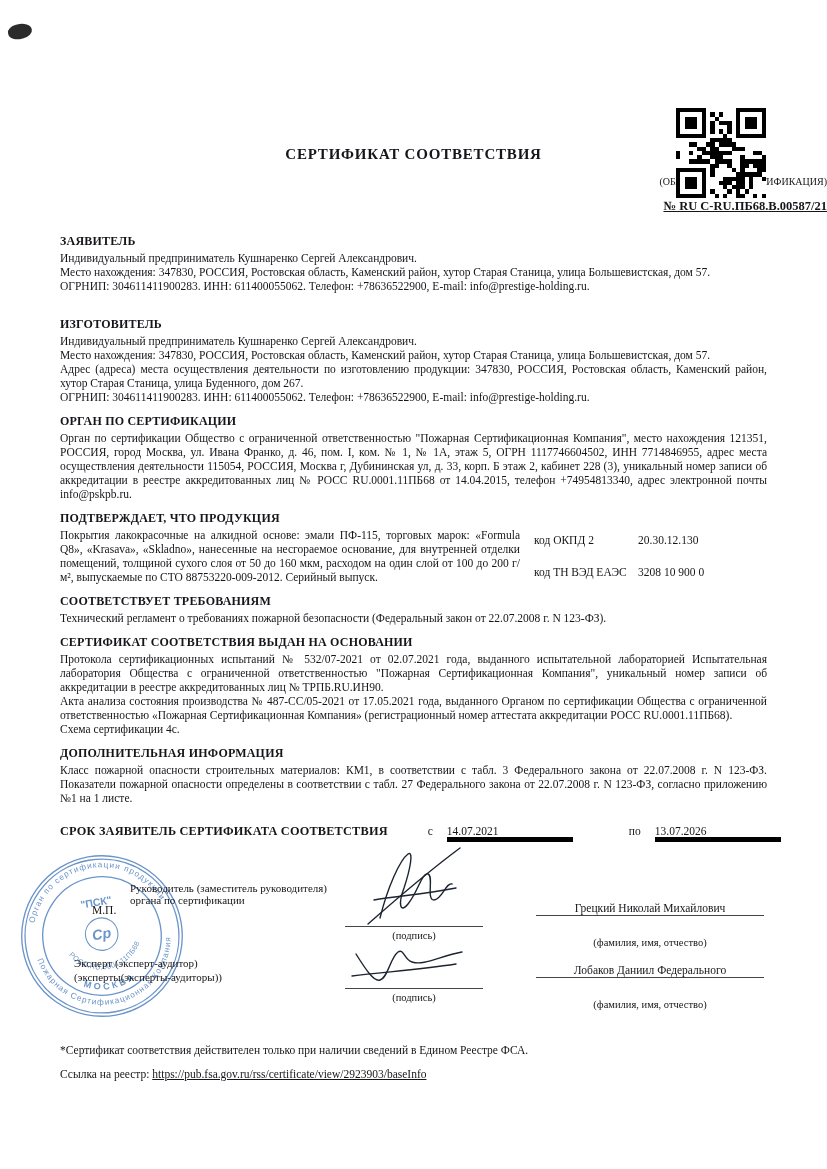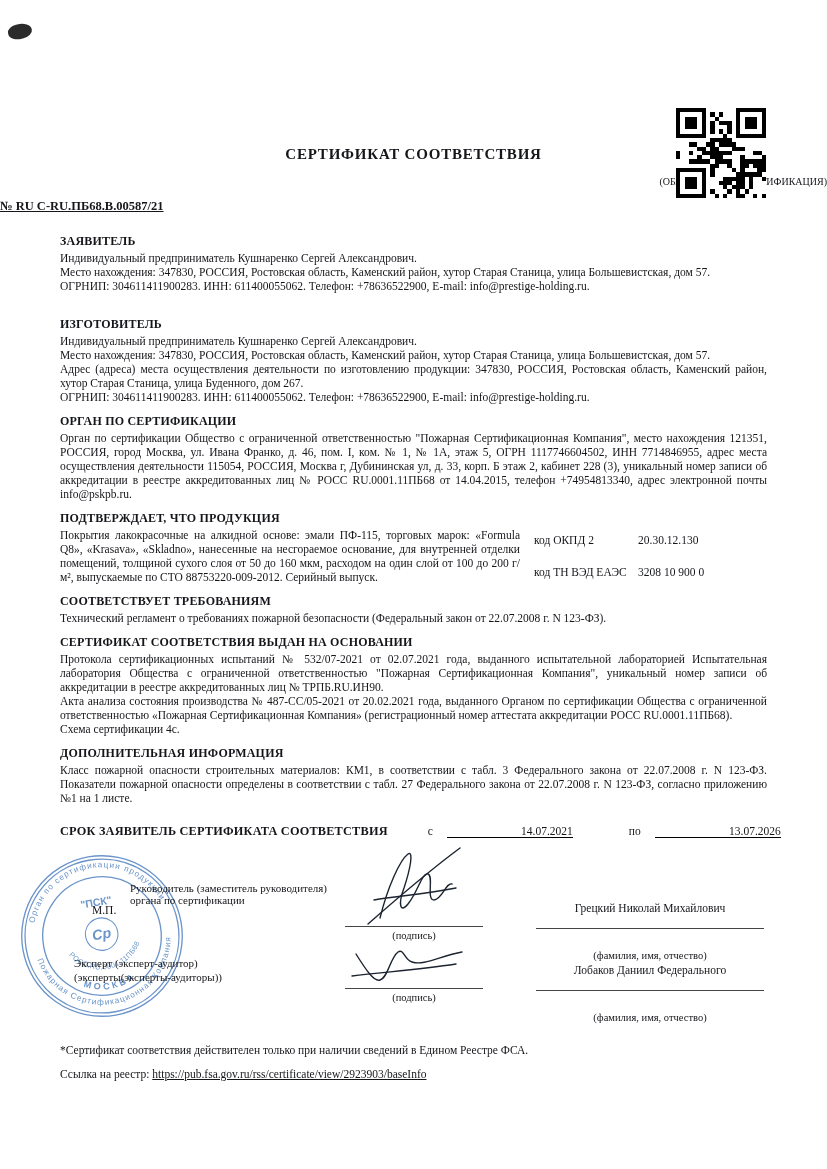--- a/index.html
+++ b/index.html
@@ -11,21 +11,21 @@
   }
 
   
   .art1 { position:absolute; left:8px; top:24px; width:24px; height:15px;
           background:#2b2b2b; border-radius:45% 60% 50% 55%; transform:rotate(-14deg); }
 
   
   .title   { position:absolute; top:146px; left:0; right:0; text-align:center;
              font-size:15px; font-weight:bold; letter-spacing:.8px; }
   .subtitle{ position:absolute; top:176px; left:0; right:0; text-align:right; font-size:10px; }
-  .number  { position:absolute; top:199px; left:0; right:0; text-align:left;
+  .number  { position:absolute; top:199px; left:0; right:0; text-align:right;
              font-size:12.5px; font-weight:bold; text-decoration:underline; }
 
   .qr { position:absolute; left:676px; top:108px; width:90px; height:90px; shape-rendering:crispEdges; }
 
   
   .col { position:absolute; left:60px; top:234px; width:707px; }
   .sec { margin-bottom:10px; }
   .sec .h { font-size:12px; font-weight:bold; letter-spacing:.2px; margin-bottom:2px; }
   .sec p { font-size:11.5px; line-height:14px; text-align:justify; }
   .sec p + p { margin-top:0; }
@@ -35,22 +35,22 @@
   .prod .ptext { width:460px; }
   .prod .codes { margin-left:14px; flex:1; font-size:11.5px; padding-top:6px; }
   .code-row { display:flex; }
   .code-row + .code-row { margin-top:20px; }
   .code-row .cl { width:104px; flex:0 0 104px; }
 
   .validity { margin-top:16px; white-space:nowrap; }
   .validity .vh    { font-weight:bold; font-size:12.3px; letter-spacing:.2px; }
   .validity .vlbl  { font-size:11.5px; margin-left:36px; }
   .validity .vlbl2 { font-size:11.5px; margin-left:28px;padding-left:24px; }
-  .validity .vdate { display:inline-block; width:126px; text-align:right; font-size:11.5px;
-                     border-bottom:1px solid #000000; margin-left:10px; }
+  .validity .vdate { display:inline-block; width:126px; text-align:left; font-size:11.5px;
+                     border-bottom:5px solid #000000; margin-left:10px; }
 
   
   .sig-area { position:absolute; left:0; top:848px; width:827px; height:205px; font-size:11px; }
   .stamp { position:absolute; left:12px; top:2px; width:180px; height:172px;
            transform:rotate(-10deg); opacity:.9; }
   .stamp circle { fill:none; stroke:var(--stamp-color); stroke-width:1.4; }
   .stamp circle.emb { stroke-width:1.1; }
   .stamp text { fill:var(--stamp-color); font-family:"Liberation Sans", sans-serif; }
   .stamp .ring { font-size:8.6px; letter-spacing:1.1px; }
   .stamp .abbr { font-size:11px; font-weight:bold; }
@@ -65,21 +65,21 @@
   .sigpic { position:absolute; }
   .sig1 { left:338px; top:-4px;  width:150px; height:84px; }
   .sig2 { left:338px; top:96px;  width:145px; height:44px; }
   .sigline { position:absolute; left:345px; width:138px; border-bottom:1px solid #444; height:0; }
   .l1 { top:78px; } .l2 { top:140px; }
   .sigcap { position:absolute; left:345px; width:138px; text-align:center; font-size:10.5px; }
   .c1 { top:82px; } .c2 { top:144px; }
 
   .nameblock { position:absolute; left:536px; width:228px; text-align:center; }
   .nb1 { top:54px; } .nb2 { top:116px; }
-  .nameblock .nm  { font-size:11.5px; padding-bottom:14px; border-bottom:1px solid #444; }
+  .nameblock .nm  { font-size:11.5px; padding-bottom:1px; border-bottom:1px solid #444; }
   .nameblock .cap { font-size:10.5px; margin-top:21px; }
 
   .ink { fill:none; stroke:#1c2430; stroke-width:1.4; stroke-linecap:round; }
 
   
   .fnote1 { position:absolute; left:60px; top:1044px; font-size:11.5px; }
   .fnote2 { position:absolute; left:60px; top:1068px; font-size:11.5px; }
   .fnote2 a { color:var(--ink); text-decoration:underline; }
 </style>
 </head>
@@ -257,21 +257,21 @@
   </div>
 
   <div class="sec">
     <div class="h">СООТВЕТСТВУЕТ ТРЕБОВАНИЯМ</div>
     <p>Технический регламент о требованиях пожарной безопасности (Федеральный закон от 22.07.2008 г. N 123-ФЗ).</p>
   </div>
 
   <div class="sec">
     <div class="h">СЕРТИФИКАТ СООТВЕТСТВИЯ ВЫДАН НА ОСНОВАНИИ</div>
     <p>Протокола сертификационных испытаний № 532/07-2021 от 02.07.2021 года, выданного испытательной лабораторией Испытательная лаборатория Общества с ограниченной ответственностью "Пожарная Сертификационная Компания", уникальный номер записи об аккредитации в реестре аккредитованных лиц № ТРПБ.RU.ИН90.</p>
-    <p>Акта анализа состояния производства № 487-СС/05-2021 от 20.02.2021 года, выданного Органом по сертификации Общества с ограниченной ответственностью «Пожарная Сертификационная Компания» (регистрационный номер аттестата аккредитации РОСС RU.0001.11ПБ68).</p>
+    <p>Акта анализа состояния производства № 487-СС/05-2021 от 17.05.2021 года, выданного Органом по сертификации Общества с ограниченной ответственностью «Пожарная Сертификационная Компания» (регистрационный номер аттестата аккредитации РОСС RU.0001.11ПБ68).</p>
     <p>Схема сертификации 4с.</p>
   </div>
 
   <div class="sec">
     <div class="h">ДОПОЛНИТЕЛЬНАЯ ИНФОРМАЦИЯ</div>
     <p>Класс пожарной опасности строительных материалов: КМ1, в соответствии с табл. 3 Федерального закона от 22.07.2008 г. N 123-ФЗ. Показатели пожарной опасности определены в соответствии с табл. 27 Федерального закона от 22.07.2008 г. N 123-ФЗ, согласно приложению №1 на 1 листе.</p>
   </div>
 
   <div class="validity">
     <span class="vh">СРОК ЗАЯВИТЕЛЬ СЕРТИФИКАТА СООТВЕТСТВИЯ</span>

